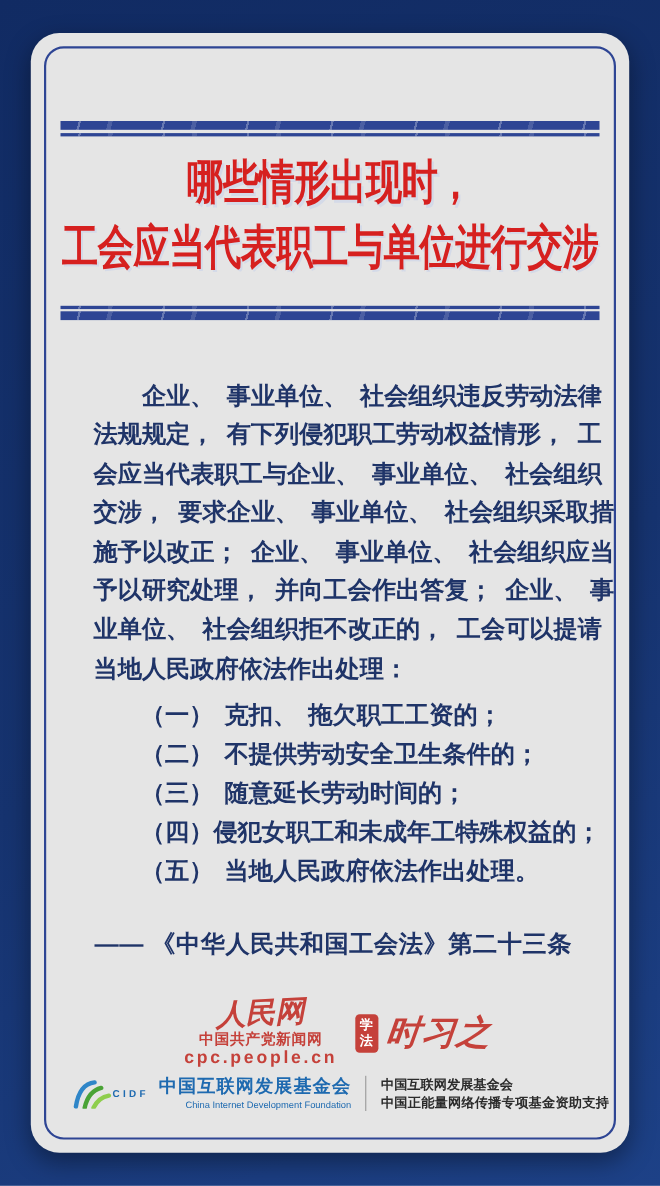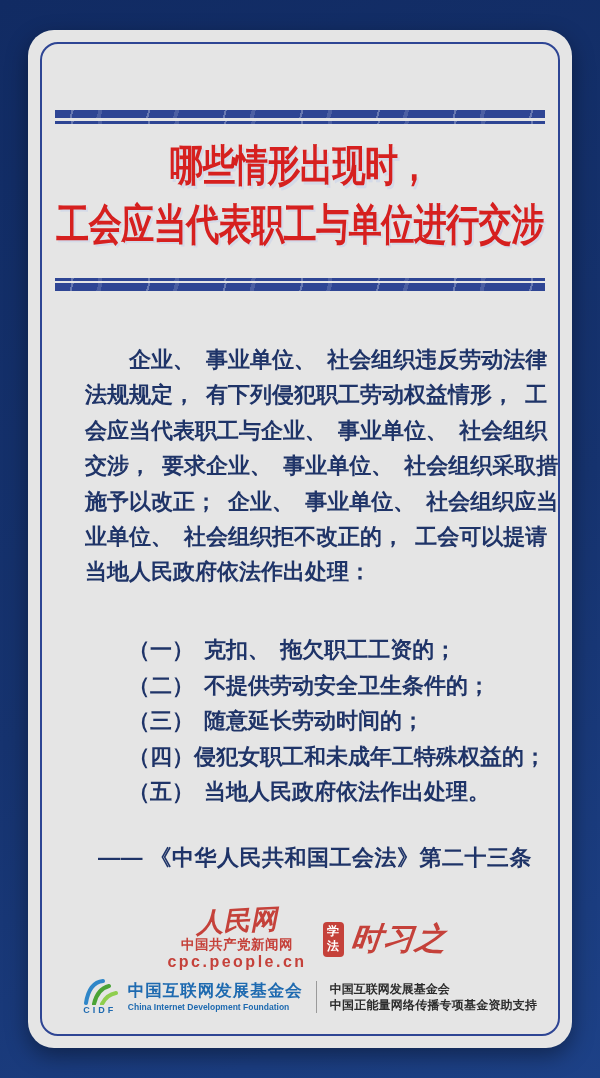--- a/index.html
+++ b/index.html
@@ -50,21 +50,21 @@
   .pline.indent{padding-left:44px;text-align:center;}
   .list{
     position:absolute;top:602px;left:100px;width:420px;
     font-size:22px;line-height:35.5px;font-weight:700;
     color:var(--text_navy,#1f3468);word-spacing:4px;
   }
   .litem{white-space:nowrap;}
   .citation{
     position:absolute;top:814px;left:57px;width:435px;
     text-align:right;font-size:22px;line-height:28px;font-weight:600;
-    color:var(--text_navy,#2a406f);letter-spacing:.5px;margin-left:12px;
+    color:var(--text_navy,#2a406f);letter-spacing:.5px;
   }
   
   .logo-row1{
     position:absolute;top:880px;left:0;width:100%;height:58px;
     display:flex;justify-content:center;align-items:center;gap:16px;
     padding-left:14px;box-sizing:border-box;
   }
   .pd-logo{display:flex;flex-direction:column;align-items:center;line-height:1;}
   .pd-script{
     font-size:27px;font-weight:700;font-style:italic;
@@ -82,25 +82,25 @@
   .sxz-text{
     font-size:31px;font-weight:900;font-style:italic;
     color:var(--logo_red,#c13a30);transform:skewX(-6deg);letter-spacing:1px;
   }
   
   .logo-row2{
     position:absolute;top:948px;left:0;width:100%;
     display:flex;justify-content:center;align-items:center;gap:9px;
     padding-left:18px;box-sizing:border-box;
   }
-  .cidf{display:flex;flex-direction:column;align-items:center;line-height:1;}
+  .cidf{display:flex;align-items:center;line-height:1;}
   .cidf-abbr{font-size:9px;font-weight:700;letter-spacing:3px;color:var(--cidf_blue,#1e6ab0);margin-top:1px;}
   .cidf-names{display:flex;flex-direction:column;line-height:1;}
   .cidf-cn{font-size:16.5px;font-weight:800;color:var(--cidf_blue,#1e6ab0);letter-spacing:1px;}
-  .cidf-en{font-size:8.5px;font-weight:700;color:var(--cidf_blue,#1e6ab0);margin-top:4px;}
+  .cidf-en{font-size:8.5px;font-weight:400;color:var(--cidf_blue,#1e6ab0);margin-top:4px;text-align:right;}
   .vdiv{width:1px;height:32px;background:#9a9a9a;margin:0 4px;}
   .sponsor{display:flex;flex-direction:column;line-height:1;}
   .sp1,.sp2{font-size:12px;font-weight:800;color:var(--sponsor_ink,#2b2b2b);}
   .sp2{margin-top:4px;letter-spacing:.2px;}
 </style>
 </head>
 <body>
 
 <div class="card">
   <div class="inner-border"></div>
@@ -119,20 +119,21 @@
     <div class="bar thin grunge"></div>
     <div class="bar thick grunge"></div>
   </div>
 
   <div class="para">
     <div class="pline indent">企业、 事业单位、 社会组织违反劳动法律</div>
     <div class="pline">法规规定， 有下列侵犯职工劳动权益情形， 工</div>
     <div class="pline">会应当代表职工与企业、 事业单位、 社会组织</div>
     <div class="pline">交涉， 要求企业、 事业单位、 社会组织采取措</div>
     <div class="pline">施予以改正； 企业、 事业单位、 社会组织应当</div>
+    <div class="pline">予以研究处理， 并向工会作出答复； 企业、 事</div>
     <div class="pline">业单位、 社会组织拒不改正的， 工会可以提请</div>
     <div class="pline">当地人民政府依法作出处理：</div>
   </div>
 
   <div class="list">
     <div class="litem">（一） 克扣、 拖欠职工工资的；</div>
     <div class="litem">（二） 不提供劳动安全卫生条件的；</div>
     <div class="litem">（三） 随意延长劳动时间的；</div>
     <div class="litem">（四）侵犯女职工和未成年工特殊权益的；</div>
     <div class="litem">（五） 当地人民政府依法作出处理。</div>

